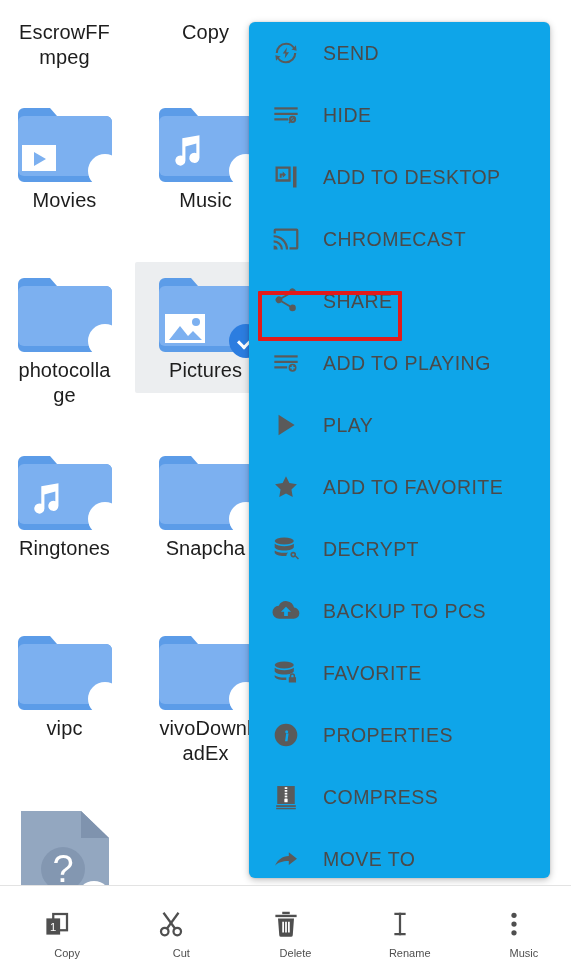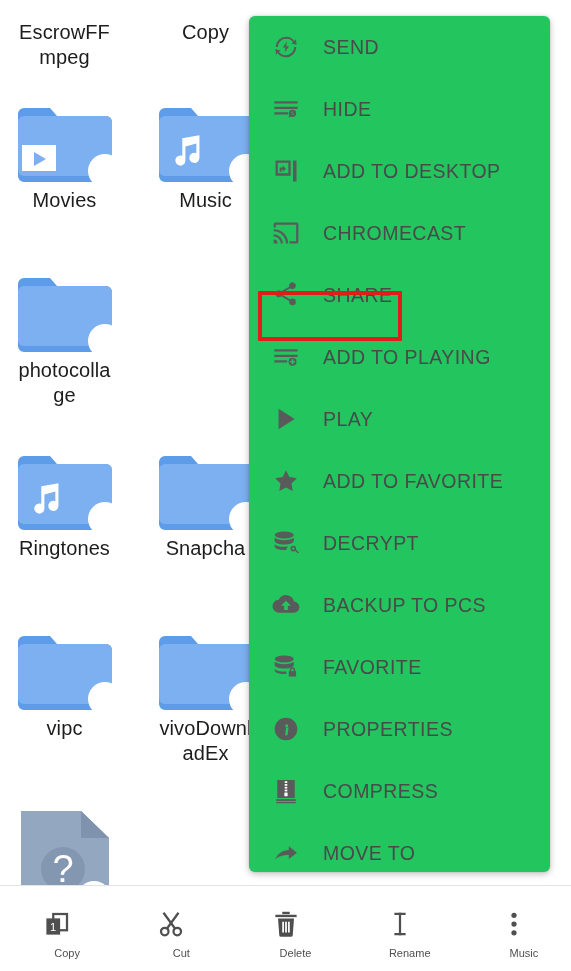--- a/index.html
+++ b/index.html
@@ -28,22 +28,22 @@
   .label{
     margin-top:6px;font-size:20px;color:#1d1d1d;line-height:25px;
     white-space:pre-line;letter-spacing:.1px;
   }
   .cell.selected{background:#eceef0;border-radius:2px;}
 
   .filedoc{position:relative;width:96px;height:106px;margin:0 auto;}
 
   
   .menu{
-    position:absolute;left:249px;top:16px;width:301px;height:856px;
-    background:#22c55e;border-radius:6px;
+    position:absolute;left:249px;top:22px;width:301px;height:856px;
+    background:#0ea5e9;border-radius:6px;
     box-shadow:0 2px 7px rgba(0,0,0,.26),0 0 2px rgba(0,0,0,.14);
     overflow:hidden;
   }
   .menu-item{
     position:relative;display:flex;align-items:center;
     height:62px;padding-left:22px;box-sizing:border-box;
   }
   .mi-icon{
     width:30px;height:30px;flex:0 0 30px;
     display:flex;align-items:center;justify-content:center;
@@ -110,20 +110,30 @@
           </svg><div class="badge"></div></div>
         <div class="label">n</div>
       </div>
       <div class="cell" style="left:-6px;top:262px;padding:12px 0 10px;">
         <div class="folder-wrap"><svg width="102" height="78" viewBox="0 0 102 78">
             <path d="M4 10a6 6 0 0 1 6-6h26l7 8h49a6 6 0 0 1 6 6v54a6 6 0 0 1-6 6H10a6 6 0 0 1-6-6z" fill="#5c9ce8"></path>
             <path d="M4 18a6 6 0 0 1 6-6h82a6 6 0 0 1 6 6v48a6 6 0 0 1-6 6H10a6 6 0 0 1-6-6z" fill="#7cb0f0"></path>
           </svg><div class="badge"></div></div>
         <div class="label">photocolla
 ge</div>
+      </div>
+      <div class="cell selected" style="left:135px;top:262px;padding:12px 0 10px;">
+        <div class="folder-wrap"><svg width="102" height="78" viewBox="0 0 102 78">
+            <path d="M4 10a6 6 0 0 1 6-6h26l7 8h49a6 6 0 0 1 6 6v54a6 6 0 0 1-6 6H10a6 6 0 0 1-6-6z" fill="#5c9ce8"></path>
+            <path d="M4 18a6 6 0 0 1 6-6h82a6 6 0 0 1 6 6v48a6 6 0 0 1-6 6H10a6 6 0 0 1-6-6z" fill="#7cb0f0"></path>
+            <rect x="10" y="40" width="40" height="29" fill="#fff"></rect>
+            <circle cx="41" cy="48" r="4" fill="#7cb0f0"></circle>
+            <path d="M14 66l11-14 8 10 5-5 9 9z" fill="#7cb0f0"></path>
+          </svg><div class="badge checked"></div></div>
+        <div class="label">Pictures</div>
       </div>
       <div class="cell" style="left:276px;top:262px;padding:12px 0 10px;">
         <div class="folder-wrap"><svg width="102" height="78" viewBox="0 0 102 78">
             <path d="M4 10a6 6 0 0 1 6-6h26l7 8h49a6 6 0 0 1 6 6v54a6 6 0 0 1-6 6H10a6 6 0 0 1-6-6z" fill="#5c9ce8"></path>
             <path d="M4 18a6 6 0 0 1 6-6h82a6 6 0 0 1 6 6v48a6 6 0 0 1-6 6H10a6 6 0 0 1-6-6z" fill="#7cb0f0"></path>
           </svg><div class="badge"></div></div>
         <div class="label">n</div>
       </div>
       <div class="cell" style="left:-6px;top:440px;padding:12px 0 10px;">
         <div class="folder-wrap"><svg width="102" height="78" viewBox="0 0 102 78">

